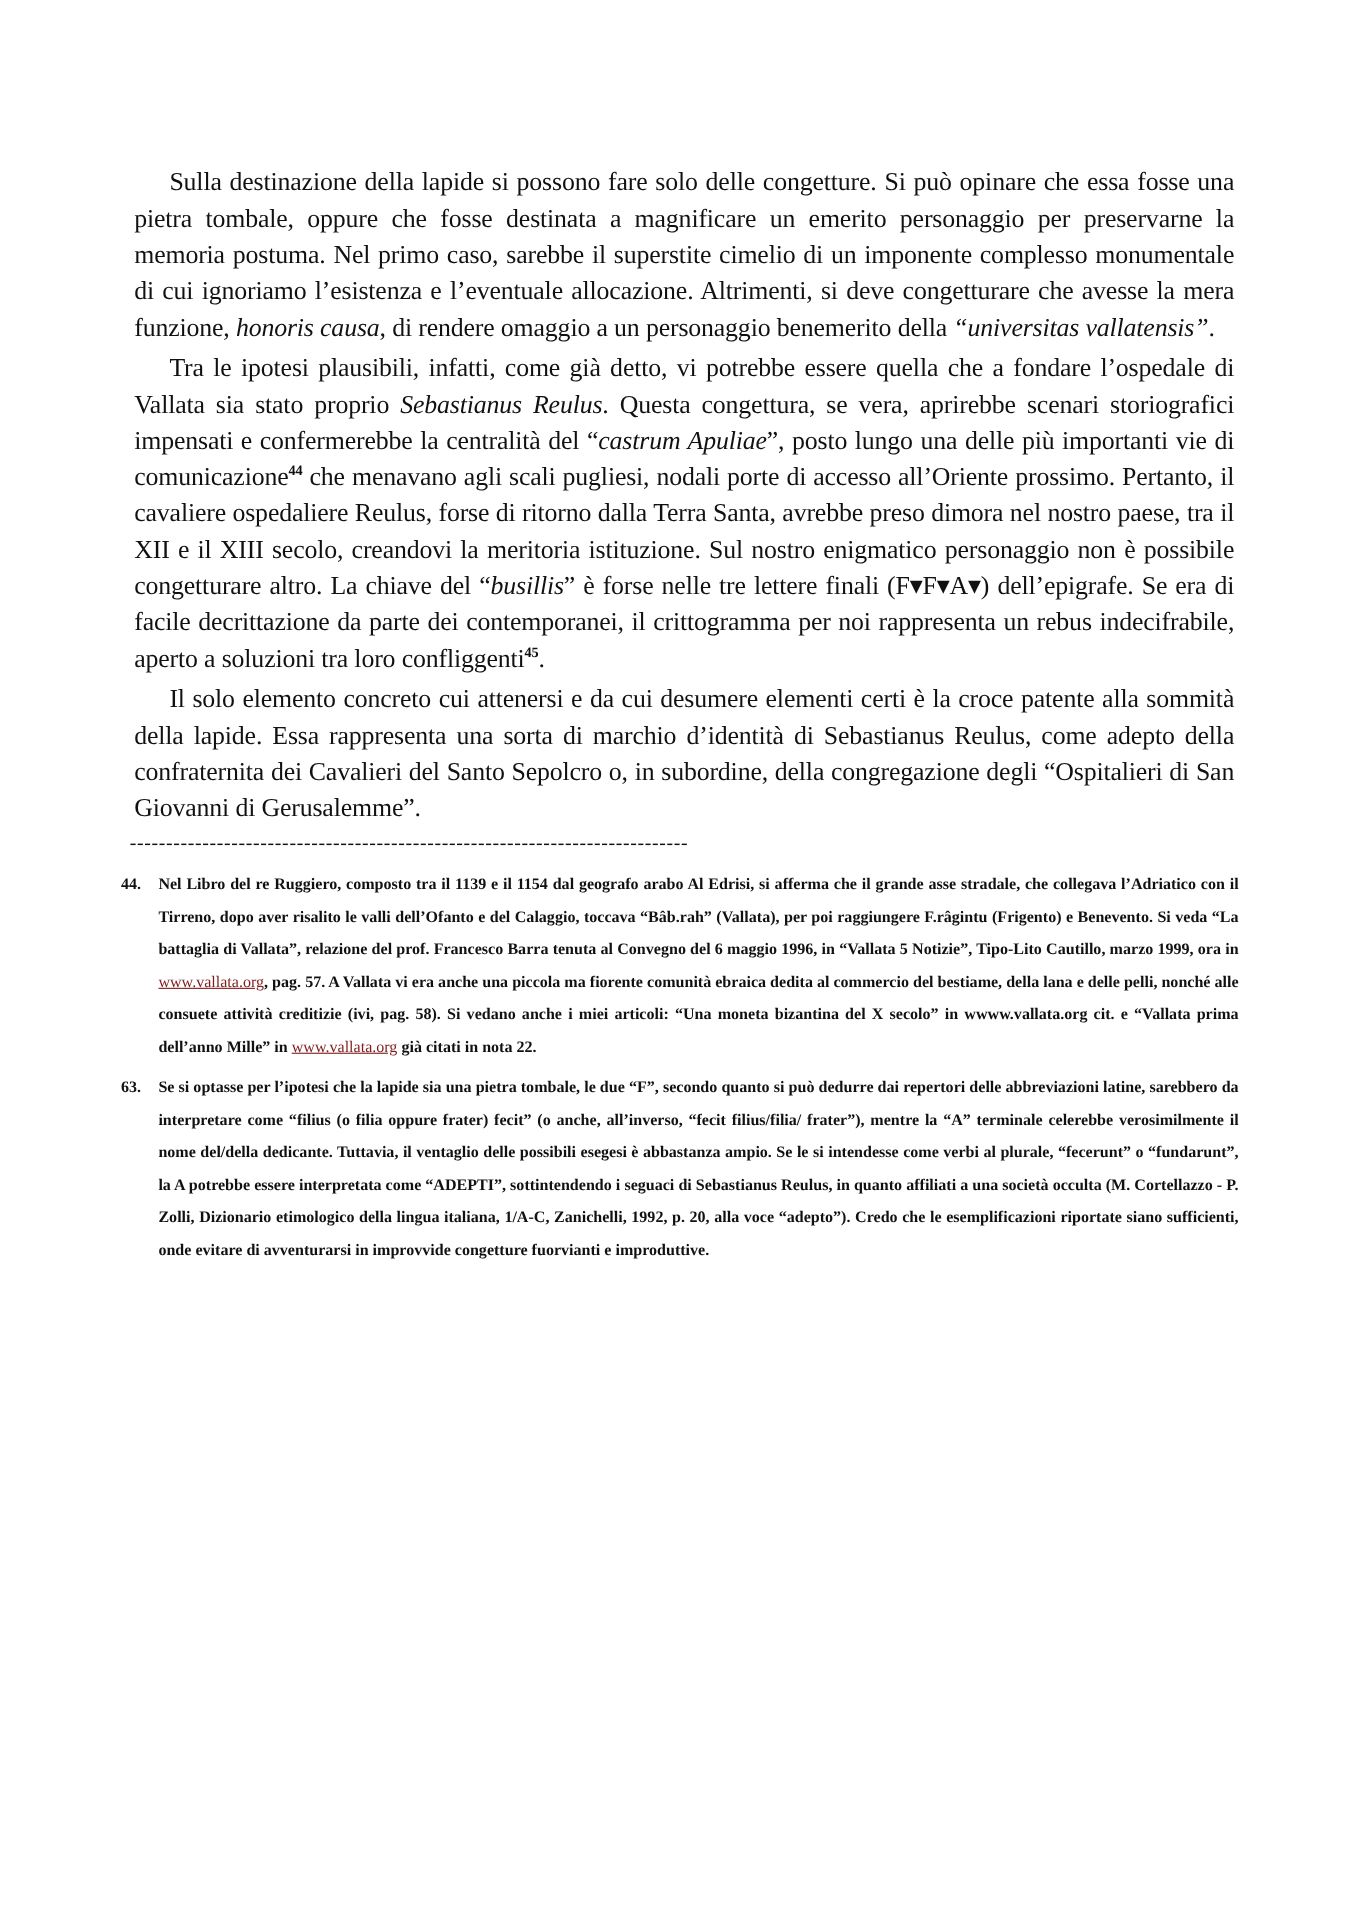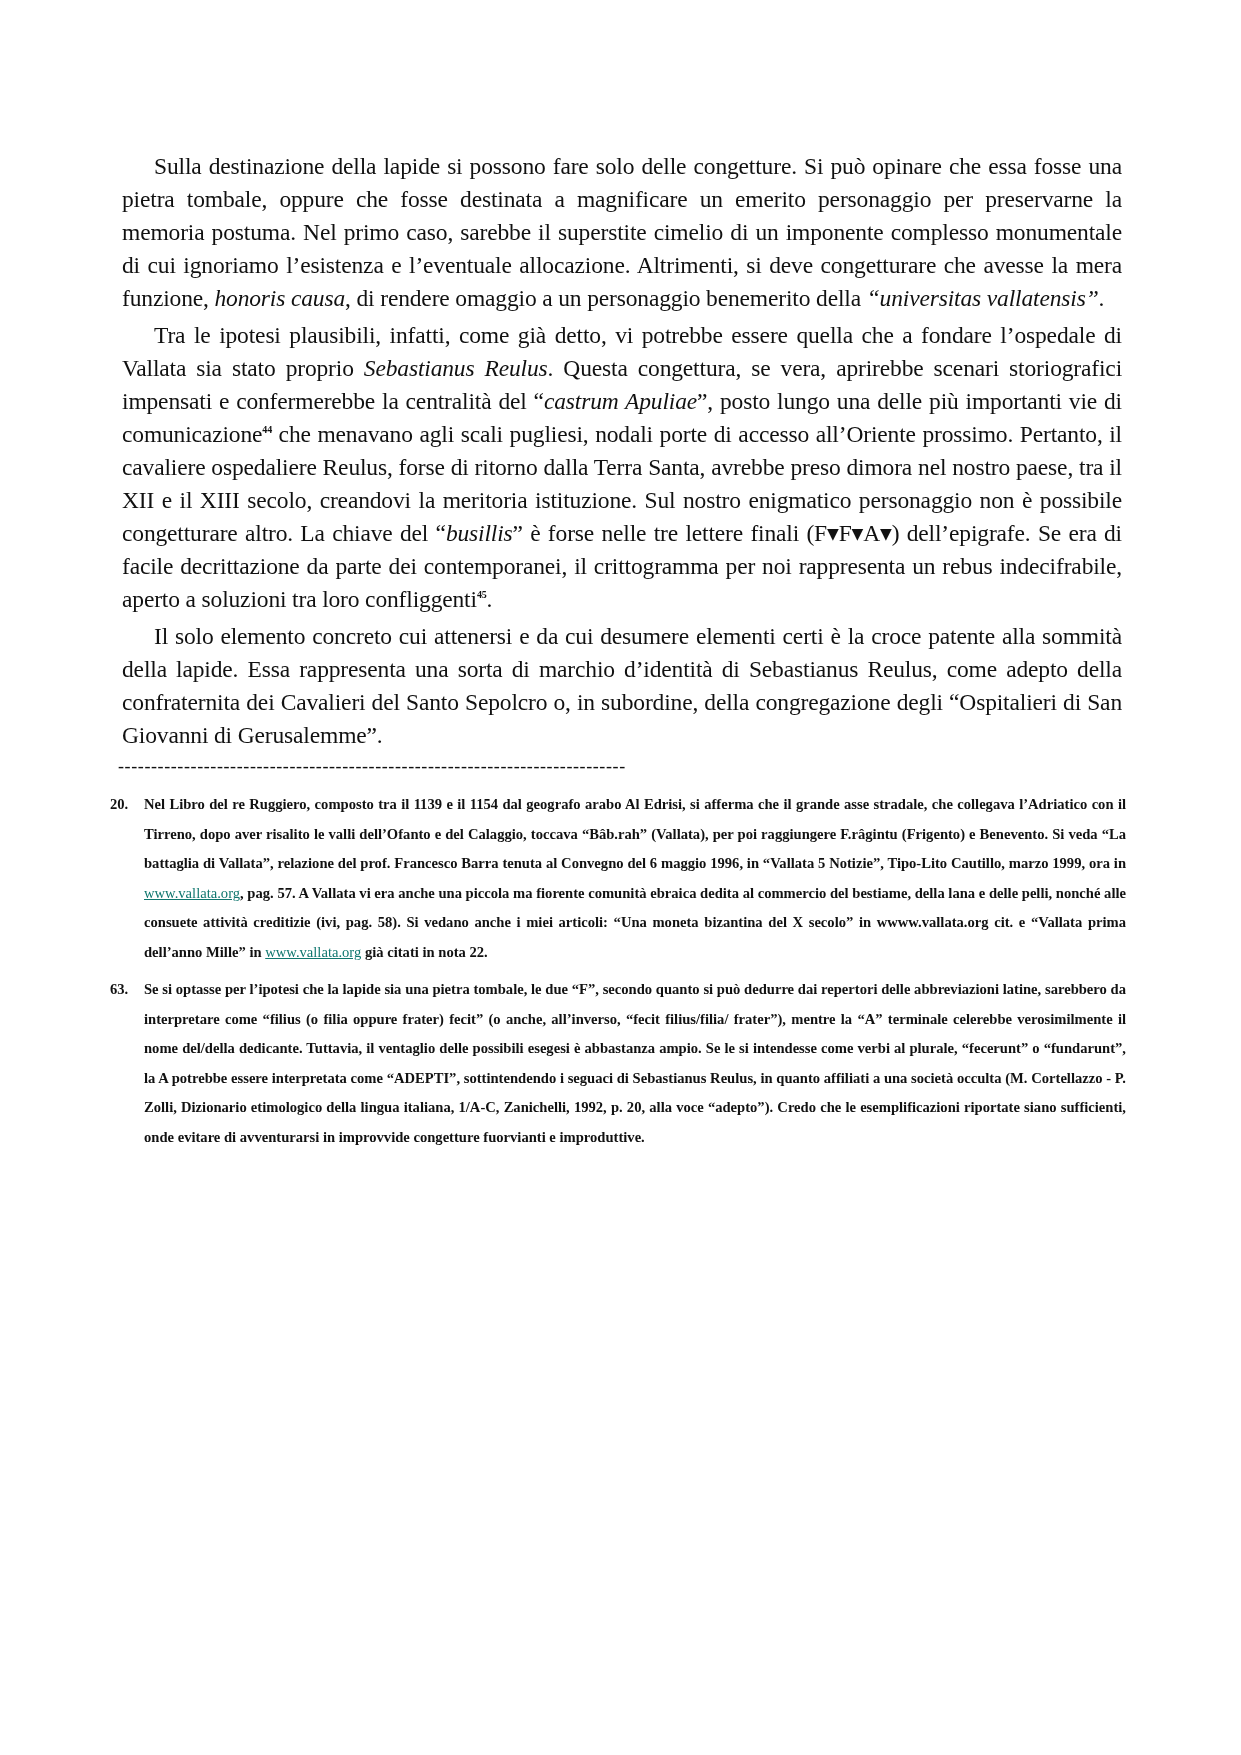--- a/index.html
+++ b/index.html
@@ -8,21 +8,21 @@
   .body-text {
     font-family: "Liberation Serif", serif;
     font-size: 23.5px;
     line-height: 33px;
     text-align: justify;
     letter-spacing: -0.15px;
   }
   .body-text p { margin: 4px; text-indent: 32px; }
   .body-text p + p { margin-top: 0; }
   .body-text em { font-style: italic; }
-  .sup { font-size: 10px; vertical-align: 9px; font-weight: bold; line-height: 0; }
+  .sup { font-size: 13px; vertical-align: 9px; font-weight: bold; line-height: 0; }
   .separator {
     font-family: "Liberation Serif", serif;
     font-size: 18px;
     letter-spacing: 0.6px;
     white-space: nowrap;
     overflow: hidden;
     width: 640px;
     margin-top: 4px;
     line-height: 20px;
   }
@@ -31,35 +31,35 @@
     display: flex;
     font-family: "Liberation Serif", serif;
     font-weight: bold;
     font-size: 14.6px;
     line-height: 29.5px;
     text-align: justify;
     margin-bottom: 8px;
   }
   .fn-num { width: 34px; flex: 0 0 34px; margin-left: -8px; }
   .fn-text { flex: 1; }
-  a.link { color: #0f766e; text-decoration: underline; font-weight: normal; }
+  a.link { color: #7f1d1d; text-decoration: underline; font-weight: normal; }
 </style>
 </head>
 <body>
 
 <div class="page">
   <div class="body-text">
     <p><span>Sulla destinazione della lapide si possono fare solo delle congetture. Si può opinare che essa fosse una pietra tombale, oppure che fosse destinata a magnificare un emerito personaggio per preservarne la memoria postuma. Nel primo caso, sarebbe il superstite cimelio di un imponente complesso monumentale di cui ignoriamo l’esistenza e l’eventuale allocazione. Altrimenti, si deve congetturare che avesse la mera funzione, </span><em>honoris causa</em><span>, di rendere omaggio a un personaggio benemerito della </span><em>“universitas vallatensis”</em><span>.</span></p>
     <p><span>Tra le ipotesi plausibili, infatti, come già detto, vi potrebbe essere quella che a fondare l’ospedale di Vallata sia stato proprio </span><em>Sebastianus Reulus</em><span>. Questa congettura, se vera, aprirebbe scenari storiografici impensati e confermerebbe la centralità del “</span><em>castrum Apuliae</em><span>”, posto lungo una delle più importanti vie di comunicazione</span><span class="sup">44</span><span> che menavano agli scali pugliesi, nodali porte di accesso all’Oriente prossimo. Pertanto, il cavaliere ospedaliere Reulus, forse di ritorno dalla Terra Santa, avrebbe preso dimora nel nostro paese, tra il XII e il XIII secolo, creandovi la meritoria istituzione. Sul nostro enigmatico personaggio non è possibile congetturare altro. La chiave del “</span><em>busillis</em><span>” è forse nelle tre lettere finali (F▾F▾A▾) dell’epigrafe. Se era di facile decrittazione da parte dei contemporanei, il crittogramma per noi rappresenta un rebus indecifrabile, aperto a soluzioni tra loro confliggenti</span><span class="sup">45</span><span>.</span></p>
     <p><span>Il solo elemento concreto cui attenersi e da cui desumere elementi certi è la croce patente alla sommità della lapide. Essa rappresenta una sorta di marchio d’identità di Sebastianus Reulus, come adepto della confraternita dei Cavalieri del Santo Sepolcro o, in subordine, della congregazione degli “Ospitalieri di San Giovanni di Gerusalemme”.</span></p>
   </div>
   <div class="separator">-----------------------------------------------------------------------------</div>
   <div class="footnotes">
     <div class="footnote">
-      <span class="fn-num">20.</span>
+      <span class="fn-num">44.</span>
       <span class="fn-text"><span>Nel Libro del re Ruggiero, composto tra il 1139 e il 1154 dal geografo arabo Al Edrisi, si afferma che il grande asse stradale, che collegava l’Adriatico con il Tirreno, dopo aver risalito le valli dell’Ofanto e del Calaggio, toccava “Bâb.rah” (Vallata), per poi raggiungere F.râgintu (Frigento) e Benevento.  Si veda “La battaglia di Vallata”, relazione del prof. Francesco Barra tenuta al Convegno del 6 maggio 1996, in “Vallata 5 Notizie”, Tipo-Lito Cautillo, marzo 1999, ora in </span><a class="link">www.vallata.org</a><span>, pag. 57. A Vallata vi era anche una piccola ma fiorente comunità ebraica dedita al commercio del bestiame, della lana e delle pelli, nonché alle consuete attività creditizie (ivi, pag. 58). Si vedano anche  i miei articoli: “Una moneta bizantina del X secolo” in wwww.vallata.org cit. e “Vallata prima dell’anno Mille” in </span><a class="link">www.vallata.org</a><span> già citati in nota 22.</span></span>
     </div>
     <div class="footnote">
       <span class="fn-num">63.</span>
       <span class="fn-text"><span>Se si optasse per l’ipotesi che la lapide sia una pietra tombale, le due “F”, secondo quanto si può dedurre dai repertori delle abbreviazioni latine, sarebbero da interpretare come “filius (o filia oppure frater) fecit” (o anche, all’inverso, “fecit filius/filia/ frater”), mentre la “A” terminale celerebbe verosimilmente il nome del/della dedicante. Tuttavia, il ventaglio delle possibili esegesi è abbastanza ampio. Se le si intendesse come verbi al plurale, “fecerunt” o “fundarunt”, la A potrebbe essere interpretata come “ADEPTI”, sottintendendo i seguaci di Sebastianus Reulus, in quanto affiliati a una società occulta (M. Cortellazzo - P. Zolli, Dizionario etimologico della lingua italiana, 1/A-C, Zanichelli, 1992, p. 20, alla voce “adepto”). Credo che le esemplificazioni riportate siano sufficienti, onde evitare di avventurarsi in improvvide congetture fuorvianti e improduttive.</span></span>
     </div>
   </div>
 </div>
 
 </body></html>

